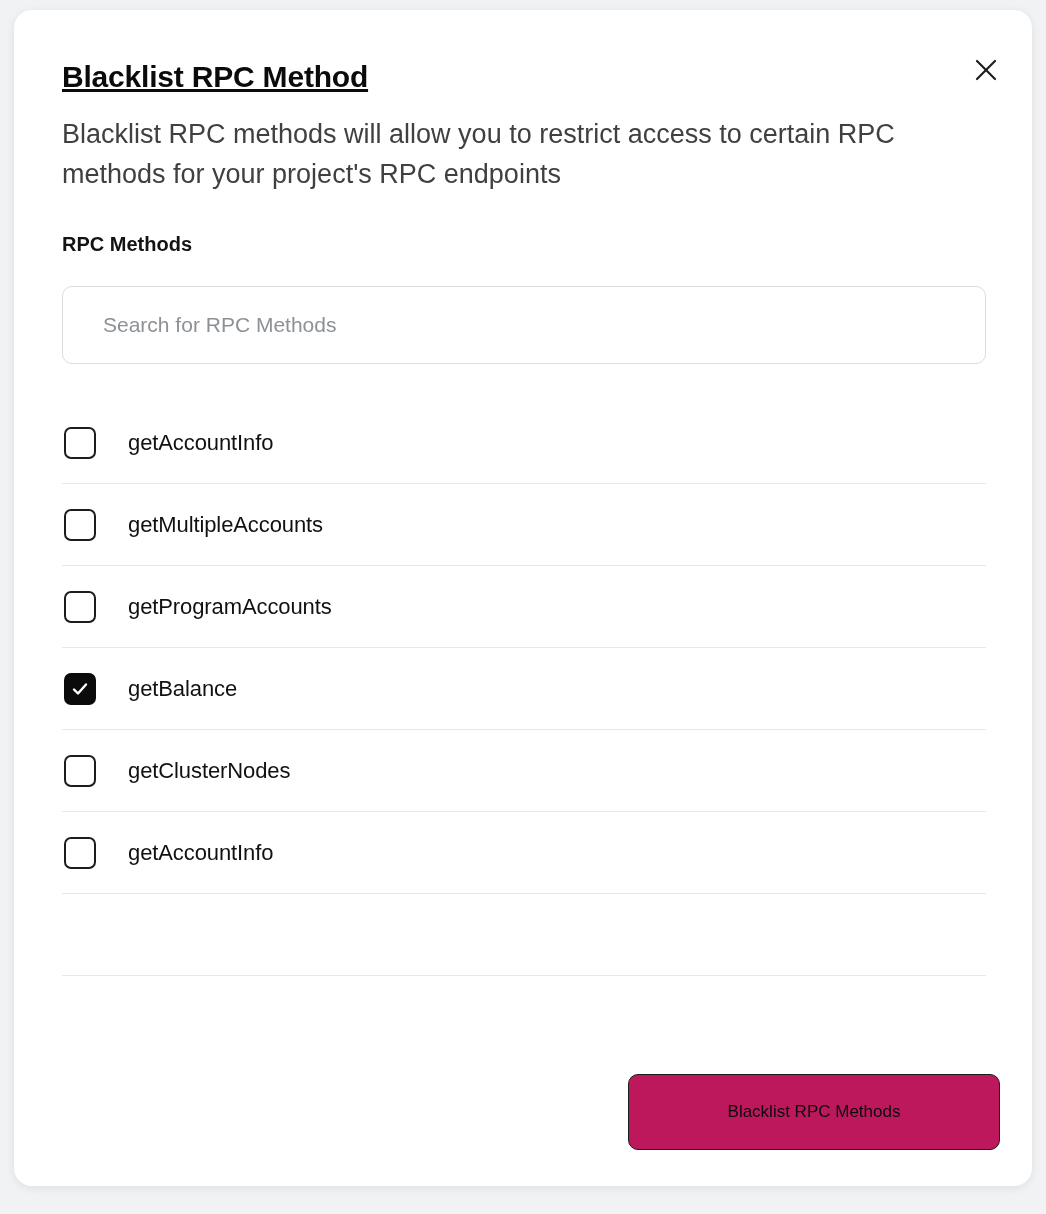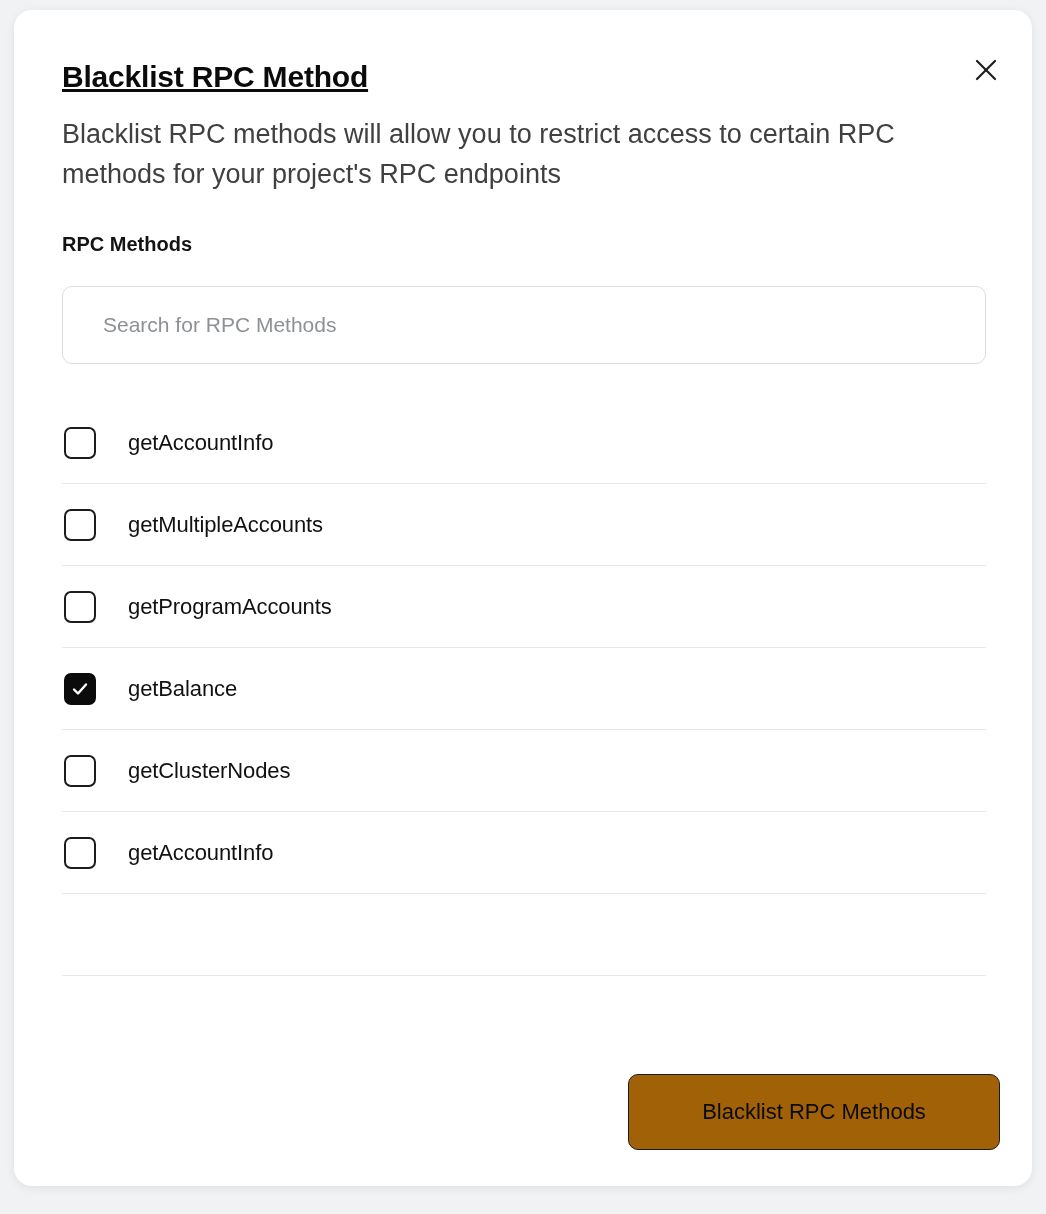--- a/index.html
+++ b/index.html
@@ -149,24 +149,24 @@
     height: 76px;
     display: flex;
     justify-content: flex-end;
     align-items: center;
   }
 
   .primary-btn {
     height: 76px;
     min-width: 372px;
     padding: 0 30px;
-    background: #a16207;
+    background: #be185d;
     border: 1px solid #1b1c1e;
     border-radius: 10px;
-    font-size: 22px;
+    font-size: 17px;
     color: #0b0b0c;
     font-family: "Liberation Sans", sans-serif;
     cursor: pointer;
   }
 </style>
 </head>
 <body>
 
 <div class="modal">
 

